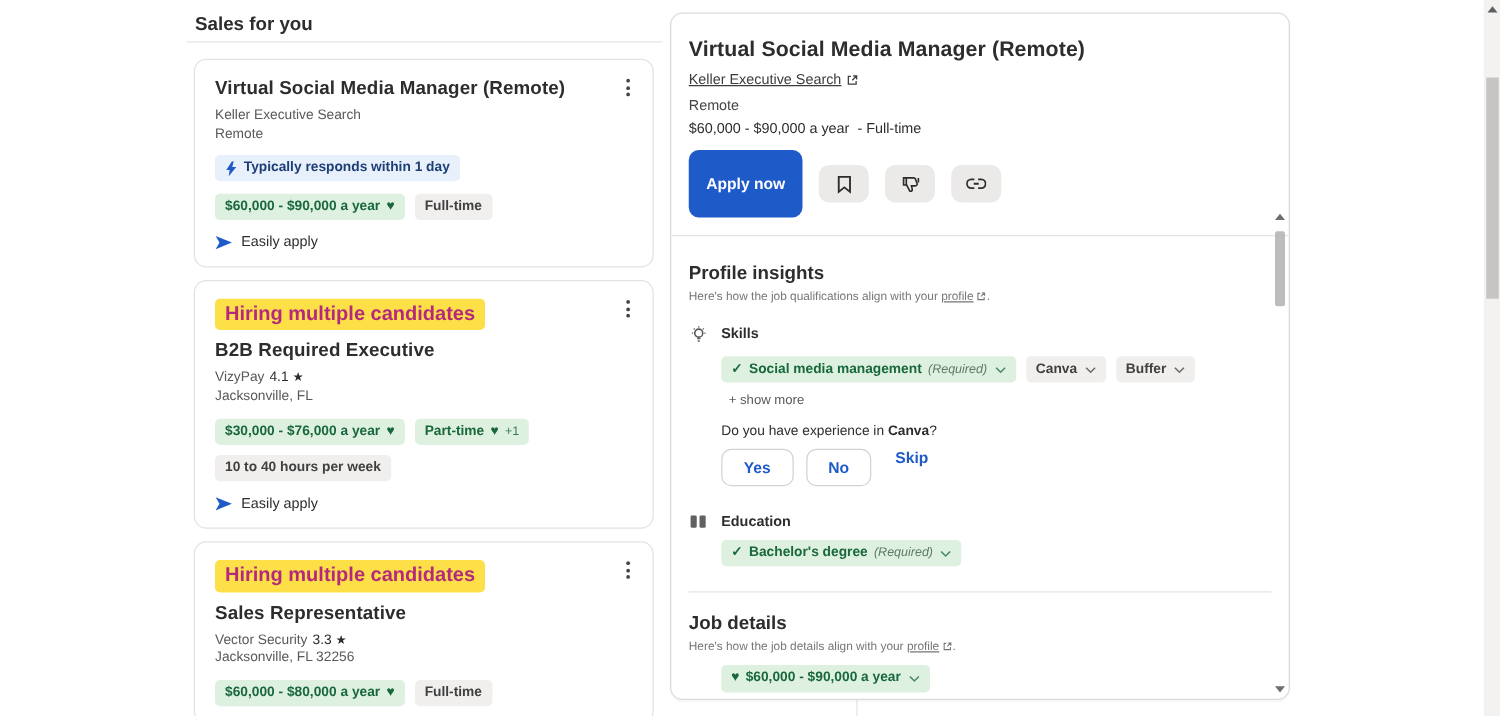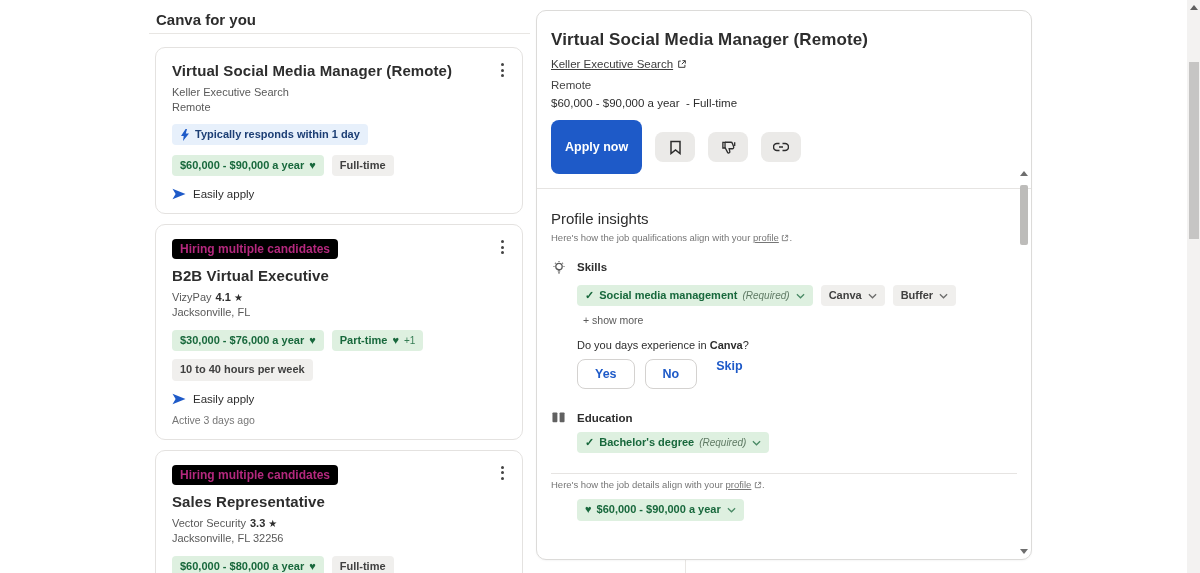--- a/index.html
+++ b/index.html
@@ -13,29 +13,29 @@
   .list-header-divider { position:absolute; left:-6px; top:33px; width:381px; height:1px; background:#e8e6e3; }
   .col-divider { position:absolute; left:530px; top:33px; height:540px; width:1px; background:#e8e6e3; }
 
   .job-card { position:relative; border:1px solid #e4e2e0; border-radius:10px; background:#fff;
     padding:14px 16px 13px; margin-top:10px; }
   .job-card:first-of-type { margin-top:9px; }
   .kebab { position:absolute; top:13px; right:16px; display:flex; flex-direction:column; gap:2.5px; cursor:pointer; padding:2px;}
   .kebab i { width:3px; height:3px; border-radius:50%; background:#444; }
   .job-title { font-size:15px; font-weight:bold; letter-spacing:.1px; }
   .company-line { font-size:11px; color:#595959; margin-top:6px; line-height:1.35; }
-  .rating { font-weight:bold; color:#2d2d2d; margin-left:4px; }
+  .rating { font-weight:normal; color:#2d2d2d; margin-left:4px; }
   .star { color:#2d2d2d; font-size:10px; }
   .chips { display:flex; gap:8px; margin-top:10px; flex-wrap:wrap; }
   .chip { display:inline-flex; align-items:center; gap:5px; font-size:11px; font-weight:bold;
     padding:4px 8px; border-radius:4px; line-height:1.2; white-space:nowrap; }
   .chip.green { background:#def0e0; color:#18683c; }
   .chip.gray { background:#f0efed; color:#404040; }
   .chip.blue { background:#e7f0fb; color:#1c3e74;align-items:flex-end; }
-  .chip.pink { background:#000000; color:#b4287d; font-size:12px; padding:3px 8px; }
+  .chip.pink { background:#fde047; color:#b4287d; font-size:16px; padding:3px 8px; }
   .chip .heart { font-size:11px; line-height:1; }
   .chip .plus { font-weight:normal; font-size:10px; opacity:.85; }
   .hiring-badge-row { margin-bottom:8px; }
   .footer-row { display:flex; align-items:center; gap:7px; margin-top:12px; font-size:11.5px; color:#2d2d2d; }
   .active-row { font-size:10.5px; color:#767676; margin-top:9px; }
   .responds-row { margin-top:9px; }
 
   
   .detail-panel { position:absolute; left:536px; top:10px; width:496px; height:550px;
     background:#fff; border:1px solid #dcdbd9; border-radius:10px; overflow:hidden;
@@ -46,21 +46,21 @@
     font-size:11.5px; color:#3c3c3c; text-decoration:underline; cursor:pointer; }
   .detail-loc { font-size:11.5px; color:#444; margin-top:7px; }
   .detail-pay { font-size:11.5px; color:#2d2d2d; margin-top:6px; white-space:pre; }
   .actions { display:flex; align-items:center; gap:13px; margin-top:11px; }
   .apply-btn { background:#1e5ac8; color:#fff; font-weight:bold; font-size:12.5px;
     border:none; border-radius:8px; padding:20px 14px; cursor:pointer; font-family:inherit; }
   .icon-btn { width:40px; height:30px; background:#ebeae8; border:none; border-radius:8px;
     display:flex; align-items:center; justify-content:center; cursor:pointer; color:#2d2d2d; }
   .panel-divider { height:1px; background:#e6e4e2; margin-top:14px; }
   .detail-body { padding:0 24px 0 14px; }
-  .section-heading { font-size:15px; font-weight:normal; margin-top:21px; }
+  .section-heading { font-size:15px; font-weight:bold; margin-top:21px; }
   .subtext { font-size:9.5px; color:#767676; margin-top:5px; }
   .subtext .inline-link { color:#767676; text-decoration:underline; cursor:pointer; }
   .ext-icon { display:inline-block; vertical-align:-1px; }
   .insight-row { display:flex; gap:10px; margin-top:16px; }
   .insight-icon { width:16px; flex:0 0 16px; color:#595959; padding-top:1px; }
   .insight-label { font-size:11.5px; font-weight:bold; padding-top:2px; }
   .chip-row { display:flex; align-items:center; gap:8px; margin-top:9px; margin-left:26px; flex-wrap:wrap; }
   .chip .req { font-style:italic; font-weight:normal; font-size:10px; color:#5f7a64; }
   .chip .chev { display:inline-flex; opacity:.75; margin-left:1px; }
   .chip.clickable { cursor:pointer; }
@@ -88,21 +88,21 @@
   .bs-thumb { position:absolute; top:62px; left:1.5px; width:10px; height:177px; background:#c6c5c4; }
 
   svg { display:block; }
 </style>
 </head>
 <body>
 
 <div class="page">
 
   <div class="left-col">
-    <div class="list-header">Canva for you</div>
+    <div class="list-header">Sales for you</div>
     <div class="list-header-divider"></div>
 
     <div class="job-card">
       <div class="kebab">
           <i></i>
           <i></i>
           <i></i>
         </div>
       <div class="job-title">Virtual Social Media Manager (Remote)</div>
       <div class="company-line">
@@ -138,21 +138,21 @@
 
     <div class="job-card">
       <div class="kebab">
           <i></i>
           <i></i>
           <i></i>
         </div>
       <div class="hiring-badge-row">
         <span class="chip pink">Hiring multiple candidates</span>
       </div>
-      <div class="job-title">B2B Virtual Executive</div>
+      <div class="job-title">B2B Required Executive</div>
       <div class="company-line">
         <span>VizyPay</span><span class="rating">4.1</span>
         <span class="star">★</span><br>
         <span>Jacksonville, FL</span>
       </div>
       <div class="chips">
         <span class="chip green">
           <span>$30,000 - $76,000 a year</span>
           <span class="heart">♥</span>
         </span>
@@ -164,21 +164,20 @@
         <span class="chip gray">10 to 40 hours per week</span>
       </div>
       <div class="footer-row">
         <span>
           <svg width="14" height="12" viewBox="0 0 14 12">
               <path d="M0.5 11.3 L13.5 6 0.5 0.7 3.6 6 Z" fill="#1e5ac8"></path>
             </svg>
         </span>
         <span>Easily apply</span>
       </div>
-      <div class="active-row">Active 3 days ago</div>
     </div>
 
     <div class="job-card">
       <div class="kebab">
           <i></i>
           <i></i>
           <i></i>
         </div>
       <div class="hiring-badge-row">
         <span class="chip pink">Hiring multiple candidates</span>
@@ -297,21 +296,21 @@
           <span class="chev">
             <svg width="9" height="6" viewBox="0 0 10 6">
                 <path d="M1 1 L5 5 L9 1" fill="none" stroke="currentColor" stroke-width="1.4"></path>
               </svg>
           </span>
         </span>
         <span class="show-more">+ show more</span>
       </div>
 
       <div class="question">
-        <span>Do you days experience in </span><b>Canva</b><span>?</span>
+        <span>Do you have experience in </span><b>Canva</b><span>?</span>
       </div>
       <div class="qa-row">
         <button class="pill-btn">Yes</button>
         <button class="pill-btn">No</button>
         <span class="skip-link">Skip</span>
       </div>
 
       <div class="insight-row" style="margin-top:21px">
         <span class="insight-icon">
           <svg width="15" height="13" viewBox="0 0 16 14">
@@ -329,20 +328,21 @@
           <span class="chev">
             <svg width="9" height="6" viewBox="0 0 10 6">
                 <path d="M1 1 L5 5 L9 1" fill="none" stroke="currentColor" stroke-width="1.4"></path>
               </svg>
           </span>
         </span>
       </div>
 
       <div class="body-divider"></div>
 
+      <div class="section-heading" style="margin-top:16px">Job details</div>
       <div class="subtext">
         <span>Here's how the job details align with your </span><span class="inline-link">profile</span>
         <span class="ext-icon">
           <svg width="8" height="8" viewBox="0 0 12 12">
               <path d="M4.5 2.5 H2 v7.5 h7.5 V7" fill="none" stroke="#767676" stroke-width="1.3"></path>
               <path d="M6.5 2 h3.5 v3.5 M9.8 2.2 L5.8 6.2" fill="none" stroke="#767676" stroke-width="1.3"></path>
             </svg>
         </span><span>.</span>
       </div>
 

